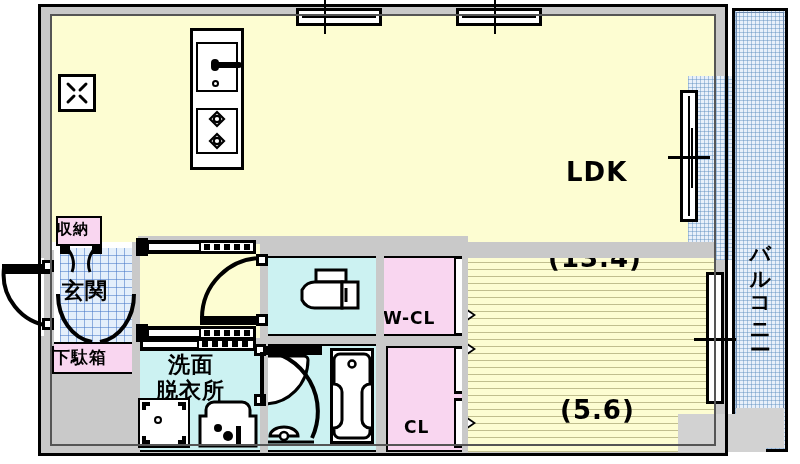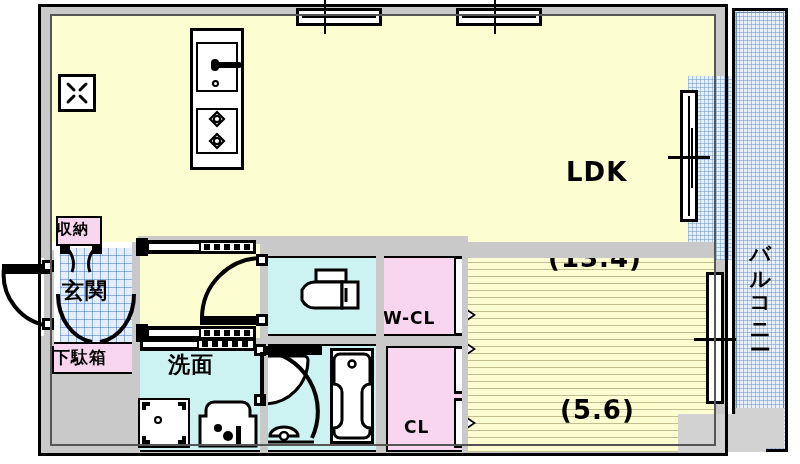--- a/index.html
+++ b/index.html
@@ -112,20 +112,21 @@
   <div class="tri-in" style="left:464px;top:309px;"></div>
   <div class="tri" style="left:463px;top:340px;"></div>
   <div class="tri-in" style="left:464px;top:343px;"></div>
   <div class="tri" style="left:463px;top:414px;"></div>
   <div class="tri-in" style="left:464px;top:417px;"></div>
 
   <div class="abs fill-wet" style="left:266px;top:256px;width:112px;height:80px;border:2px solid #000;"></div>
 
   <div class="abs fill-wet" style="left:134px;top:344px;width:128px;height:108px;border:2px solid #000;"></div>
   <div class="lbl lbl-med ctr" style="left:168px;top:352px;">洗面</div>
+  <div class="lbl lbl-med ctr" style="left:156px;top:378px;">脱衣所</div>
 
   <div class="abs fill-wet" style="left:266px;top:344px;width:112px;height:108px;border:2px solid #000;"></div>
 
   <div class="abs fill-white" style="left:52px;top:242px;width:86px;height:134px;"></div>
   <div class="abs hatch-genkan" style="left:60px;top:248px;width:72px;height:96px;"></div>
   <div class="lbl lbl-med" style="left:62px;top:278px;">玄関</div>
 
   <div class="abs fill-closet" style="left:56px;top:216px;width:46px;height:30px;border:2px solid #000;"></div>
   <div class="lbl lbl-xs" style="left:57px;top:221px;">収納</div>
 

